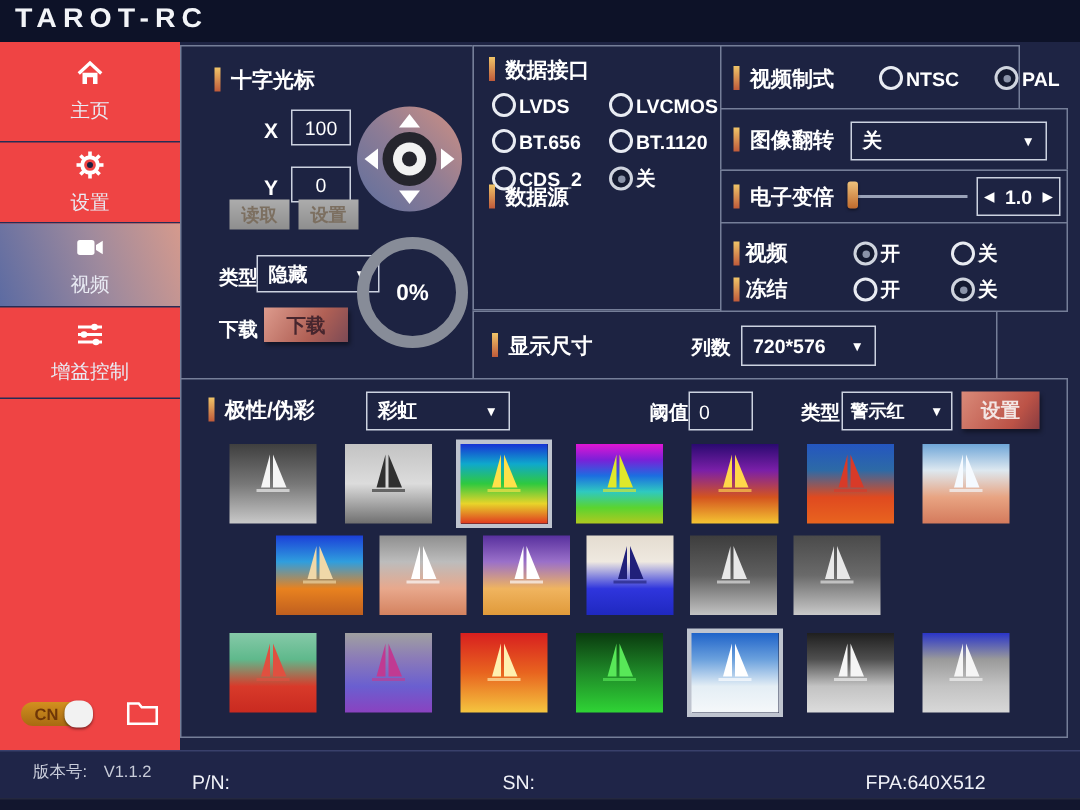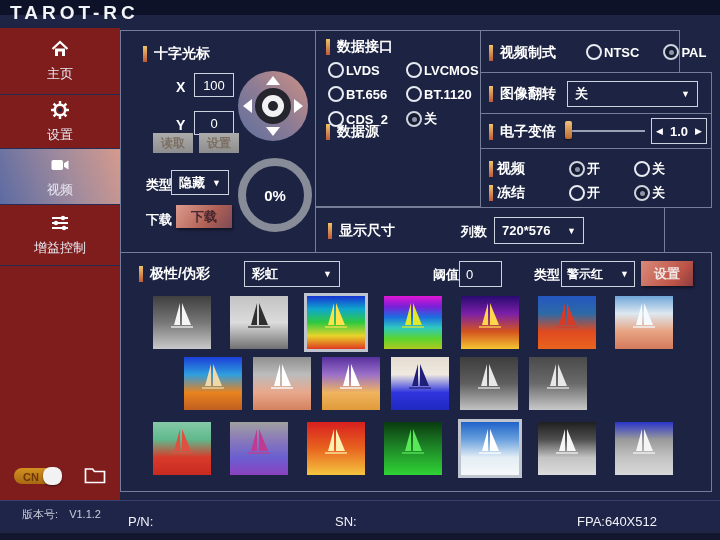--- a/index.html
+++ b/index.html
@@ -1,39 +1,39 @@
 <!DOCTYPE html>
 <html><head>
 <meta charset="utf-8">
 <style>
   html,body{margin:0;padding:0}
   body{width:720px;height:540px;position:relative;overflow:hidden;
        background:#1e2444;font-family:"Liberation Sans","DejaVu Sans",sans-serif;
        -webkit-font-smoothing:antialiased}
   
-  .topbar{position:absolute;left:0;top:0;width:720px;height:15px;background:#0d1228}
+  .topbar{position:absolute;left:0;top:0;width:720px;height:28px;background:#0d1228}
   .logo{position:absolute;left:10px;top:2px;color:#f2f4f8;font-size:19px;font-weight:900;
         letter-spacing:4px;transform:scaleY(.95)}
   
-  .sidebar{position:absolute;left:0;top:28px;width:120px;height:472px;background:#7f1d1d}
+  .sidebar{position:absolute;left:0;top:28px;width:120px;height:472px;background:#ef4444}
   .side-item{display:flex;flex-direction:column;align-items:center;justify-content:center;
              gap:6px;border-bottom:1px solid #262d55;color:#e9ebf4;font-size:13px;cursor:pointer}
   .si-0{height:66px}.si-1{height:53px}.si-2{height:55px}.si-3{height:60px}
   .side-item.selected{background:linear-gradient(70deg,#5c6ba2 0%,#9f8a9d 55%,#d59a8d 100%)}
   .side-icon{width:20px;height:20px;display:block}
   
   .toggle{position:absolute;left:14px;top:440px;width:46px;height:16px;border-radius:8px;
           background:linear-gradient(180deg,#d2901f,#a86a12);cursor:pointer}
   .toggle-label{position:absolute;left:9px;top:3px;font-size:11px;font-weight:700;color:#6e3607}
   .toggle-handle{position:absolute;right:-2px;top:-1px;width:19px;height:18px;border-radius:8px;
                  background:#f2f2f2;box-shadow:0 1px 2px rgba(0,0,0,.5)}
   .folder{position:absolute;left:84px;top:438px;cursor:pointer}
   
   .panel{position:absolute;border:1px solid #757e98;box-sizing:border-box;background:#1d2342}
-  .ptitle{position:absolute;display:flex;align-items:center;gap:7px;color:#fff;
+  .ptitle{position:absolute;display:flex;align-items:flex-start;gap:7px;color:#fff;
           font-size:14px;font-weight:600;white-space:nowrap}
   .obar{width:4px;height:16px;background:linear-gradient(180deg,#f0c468,#bf5a3a);flex:none}
   .lbl{position:absolute;color:#fff;font-size:13px;font-weight:600;white-space:nowrap}
   .tin{position:absolute;background:transparent;border:1px solid #ccd2e0;color:#fff;
        font-size:13px;text-align:center;box-sizing:border-box;font-family:inherit;outline:none}
   .dd{position:absolute;border:1px solid #ccd2e0;display:flex;align-items:center;
       justify-content:space-between;padding:0 7px;color:#fff;font-size:13px;font-weight:600;
       box-sizing:border-box;cursor:pointer}
   .dd .arrow{font-size:9px;margin-left:6px}
   
@@ -178,21 +178,21 @@
     <span class="tri tri-left"></span>
     <span class="tri tri-right"></span>
     <div class="dpad-center">
       <div class="dpad-inner">
           <div class="dpad-dot"></div>
         </div>
     </div>
   </div>
 
   <span class="lbl" style="left:25px;top:145px">类型</span>
-  <div class="dd" style="left:50px;top:139px;width:58px;height:25px">
+  <div class="dd" style="left:50px;top:139px;width:82px;height:25px">
     <span>隐藏</span>
     <span class="arrow">▼</span>
   </div>
 
   <div class="ring">
     <span>0%</span>
   </div>
 
   <span class="lbl" style="left:25px;top:180px">下载</span>
   <button class="btn btn-salmon" style="left:55px;top:174px;width:56px;height:23px">下载</button>

